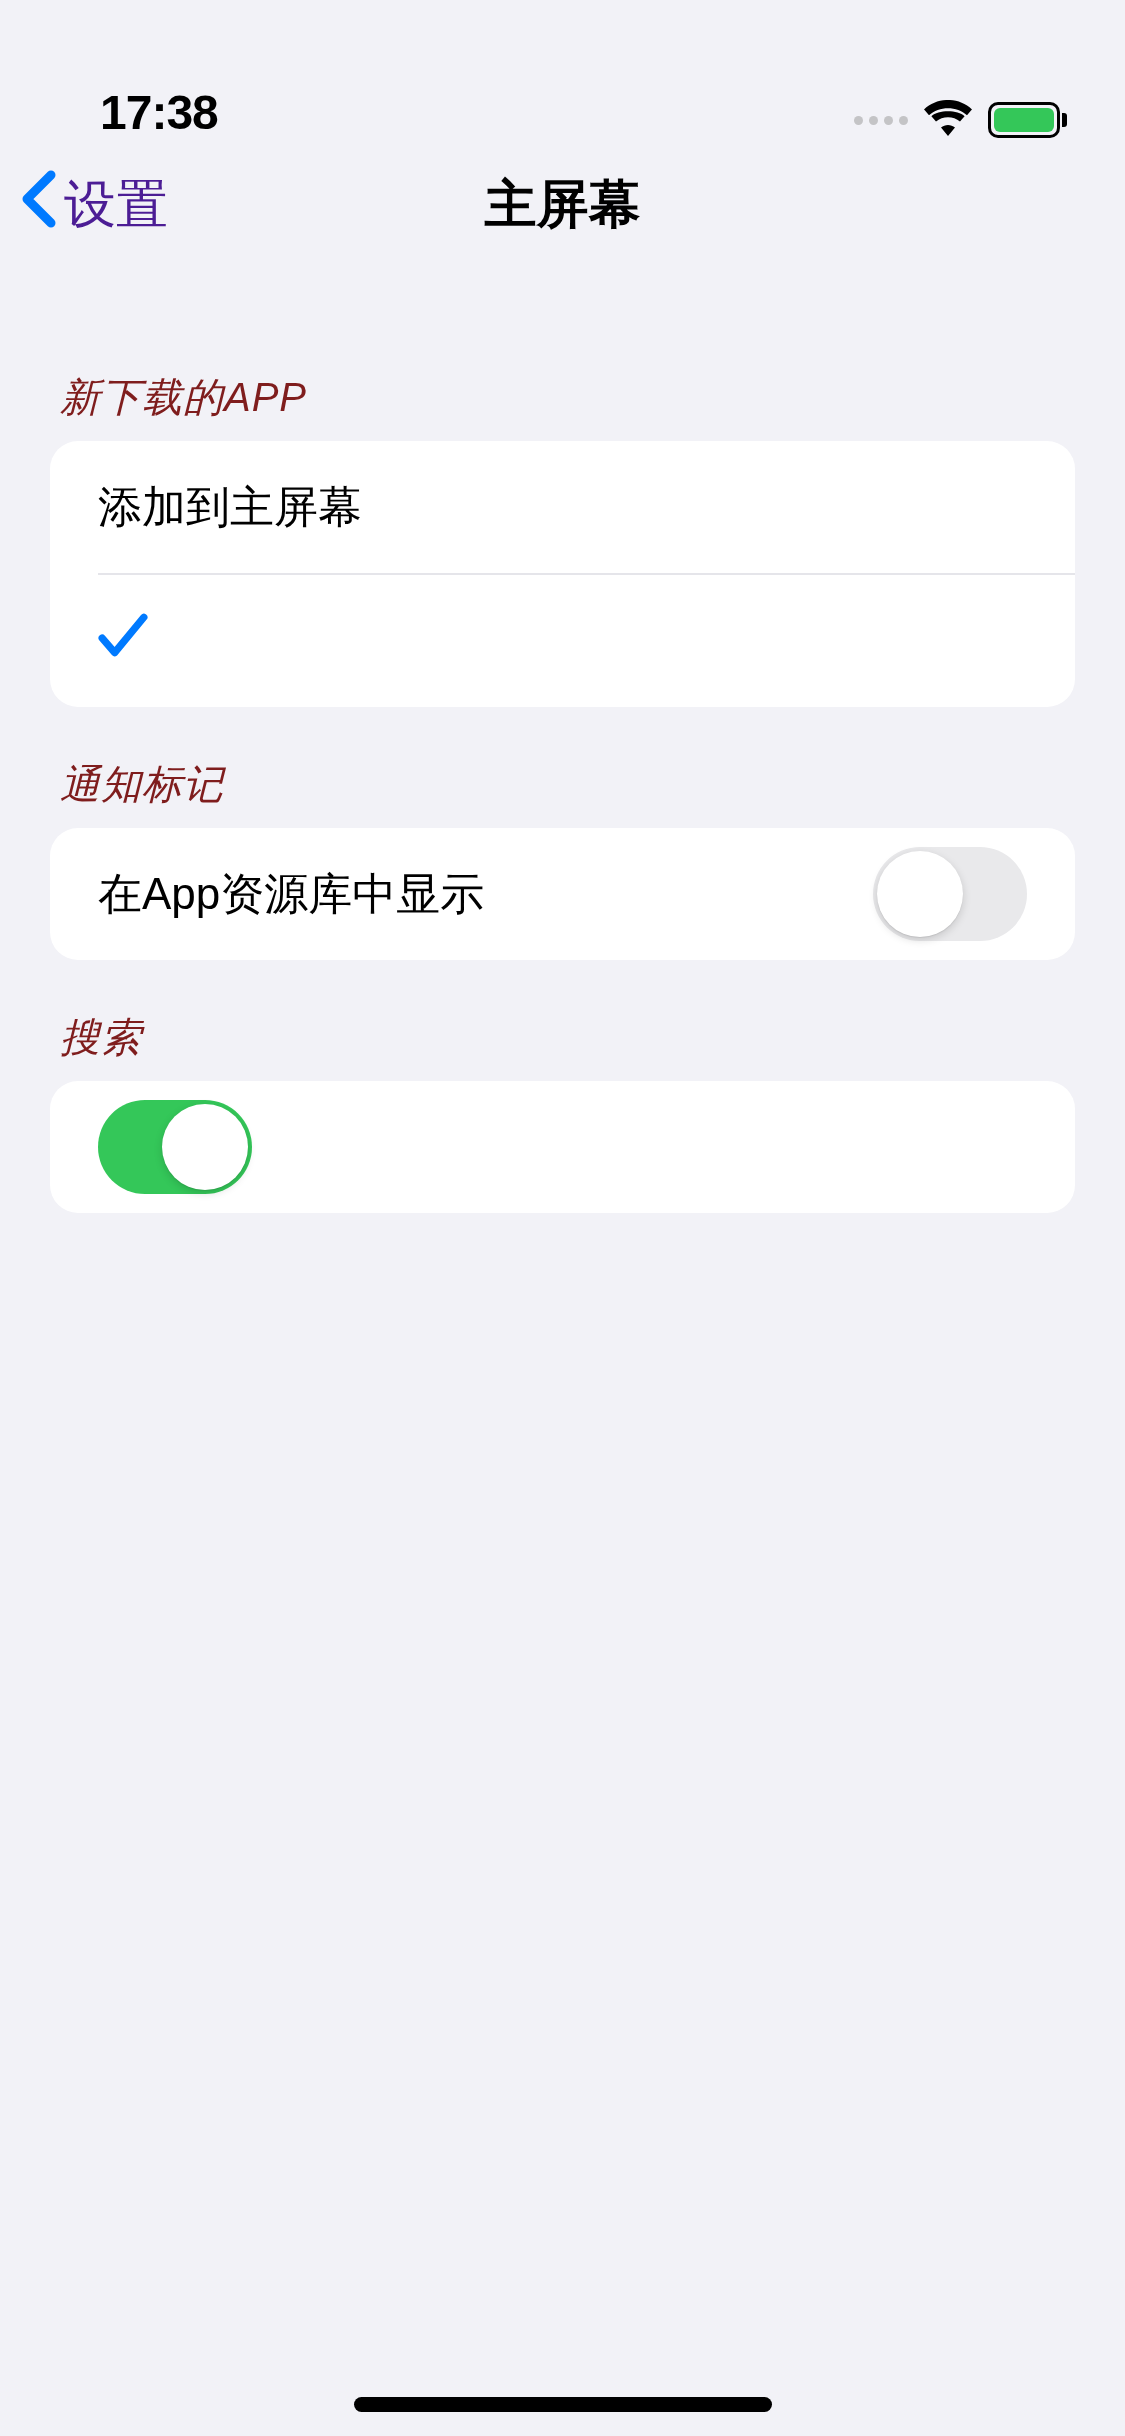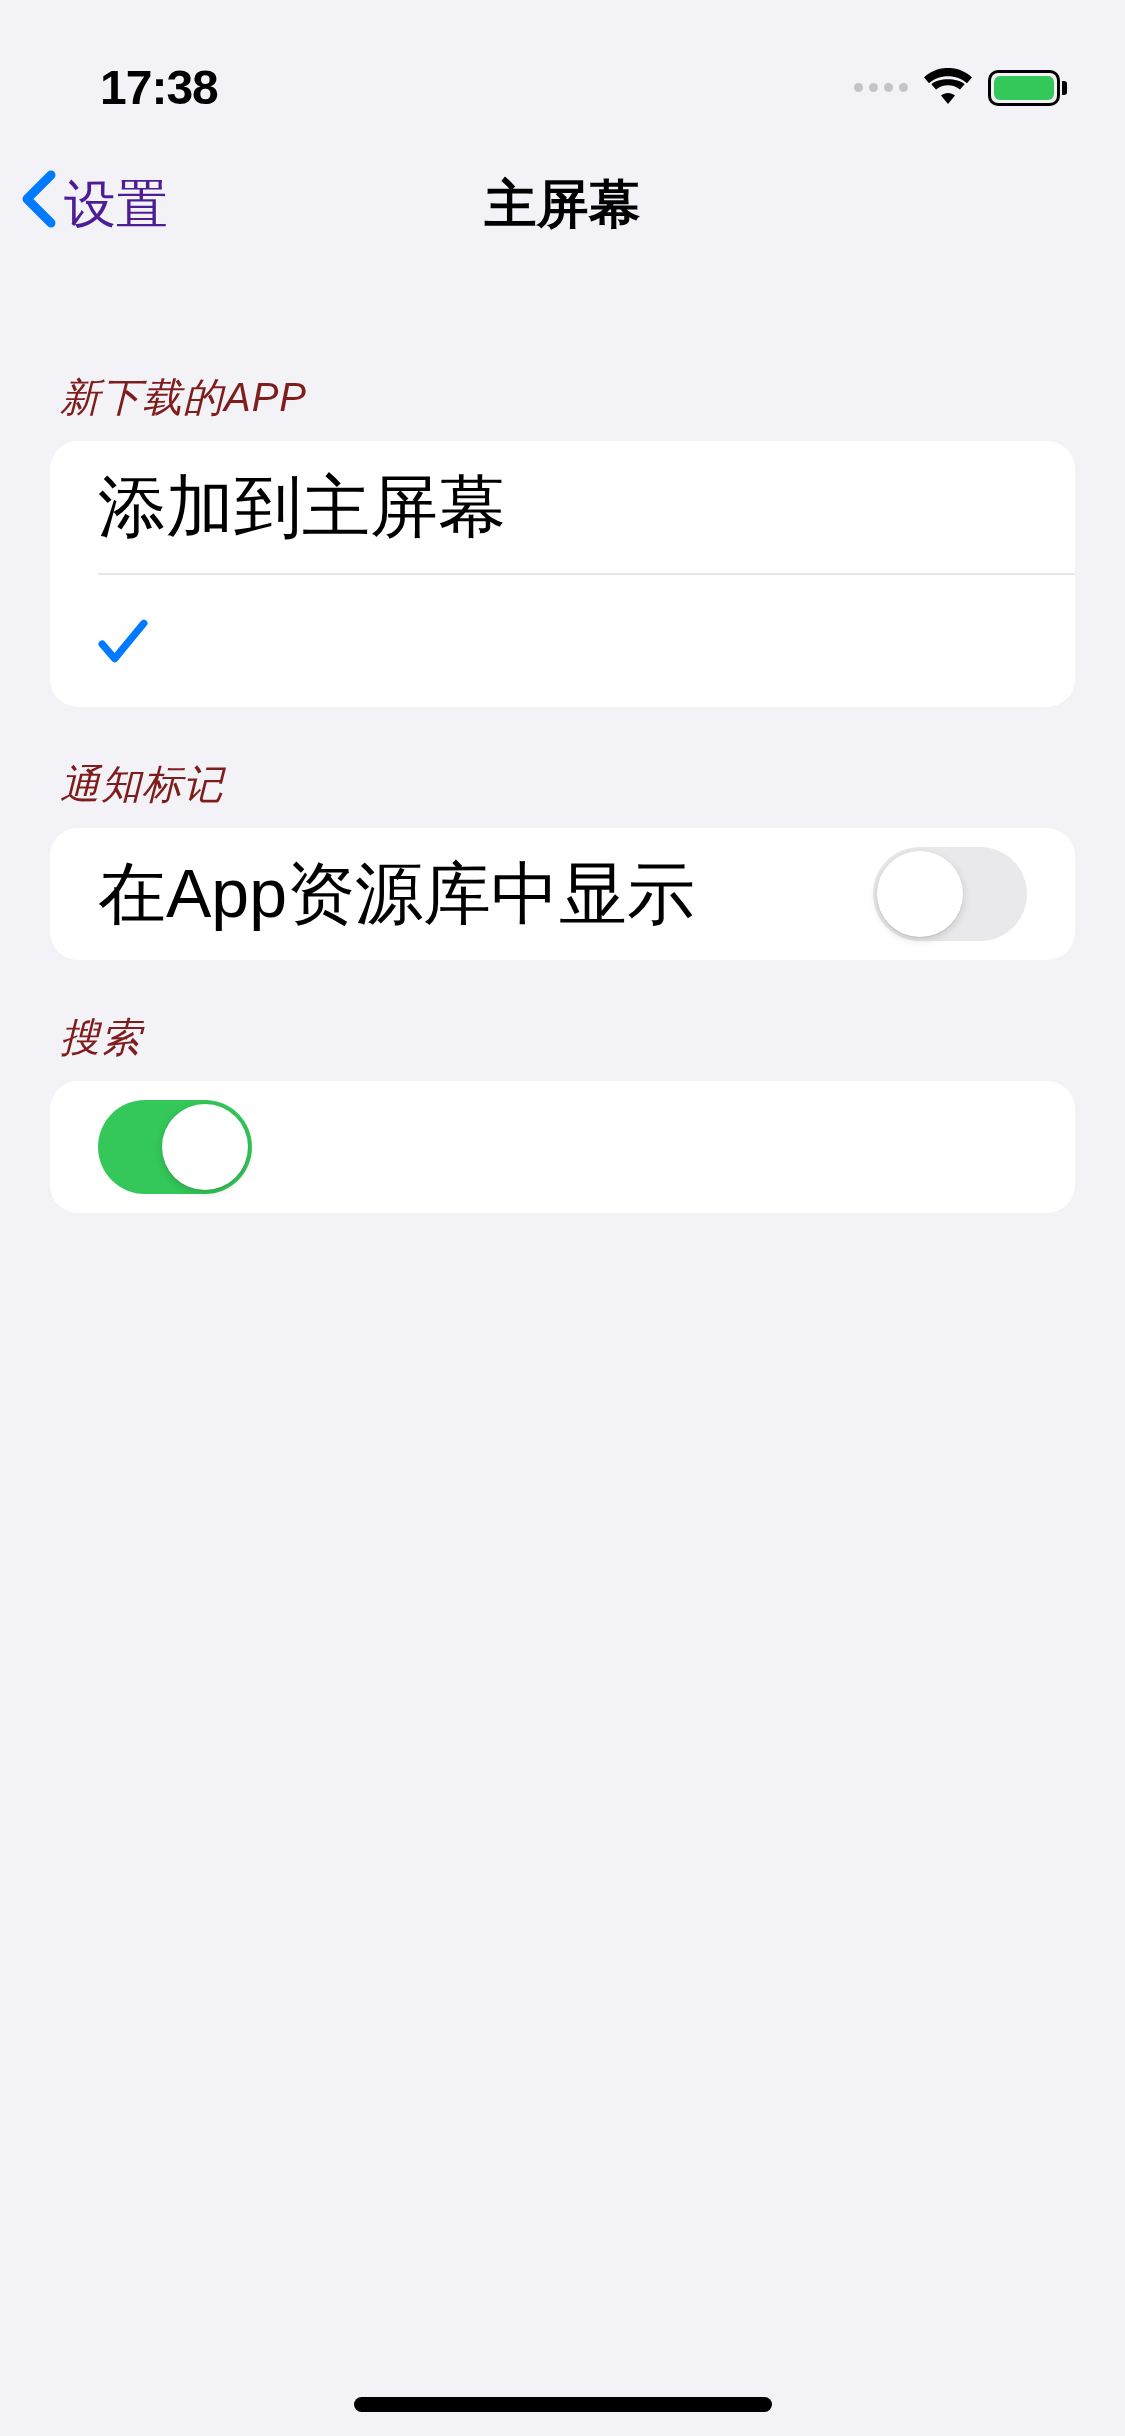--- a/index.html
+++ b/index.html
@@ -11,21 +11,21 @@
     body {
       width: 1125px;
       height: 2436px;
       background: #f2f2f7;
       position: relative;
       overflow: hidden;
     }
     .status-bar {
       display: flex;
       justify-content: space-between;
-      align-items: center;
+      align-items: flex-end;
       padding: 35px 58px 0 100px;
       height: 140px;
       gap: 11px;
     }
     .status-time {
       font-size: 48px;
       font-weight: 600;
       letter-spacing: -1px;
     }
     .status-icons {
@@ -110,21 +110,21 @@
       background: #ffffff;
       border-radius: 28px;
       overflow: hidden;
     }
     .row {
       display: flex;
       align-items: center;
       justify-content: space-between;
       padding: 0 48px;
       height: 132px;
-      font-size: 68px;
+      font-size: 44px;
       cursor: pointer;
     }
     .row-label {
       color: #000;
     }
     .divider {
       height: 2px;
       background: #e5e5ea;
       margin-left: 48px;
     }

